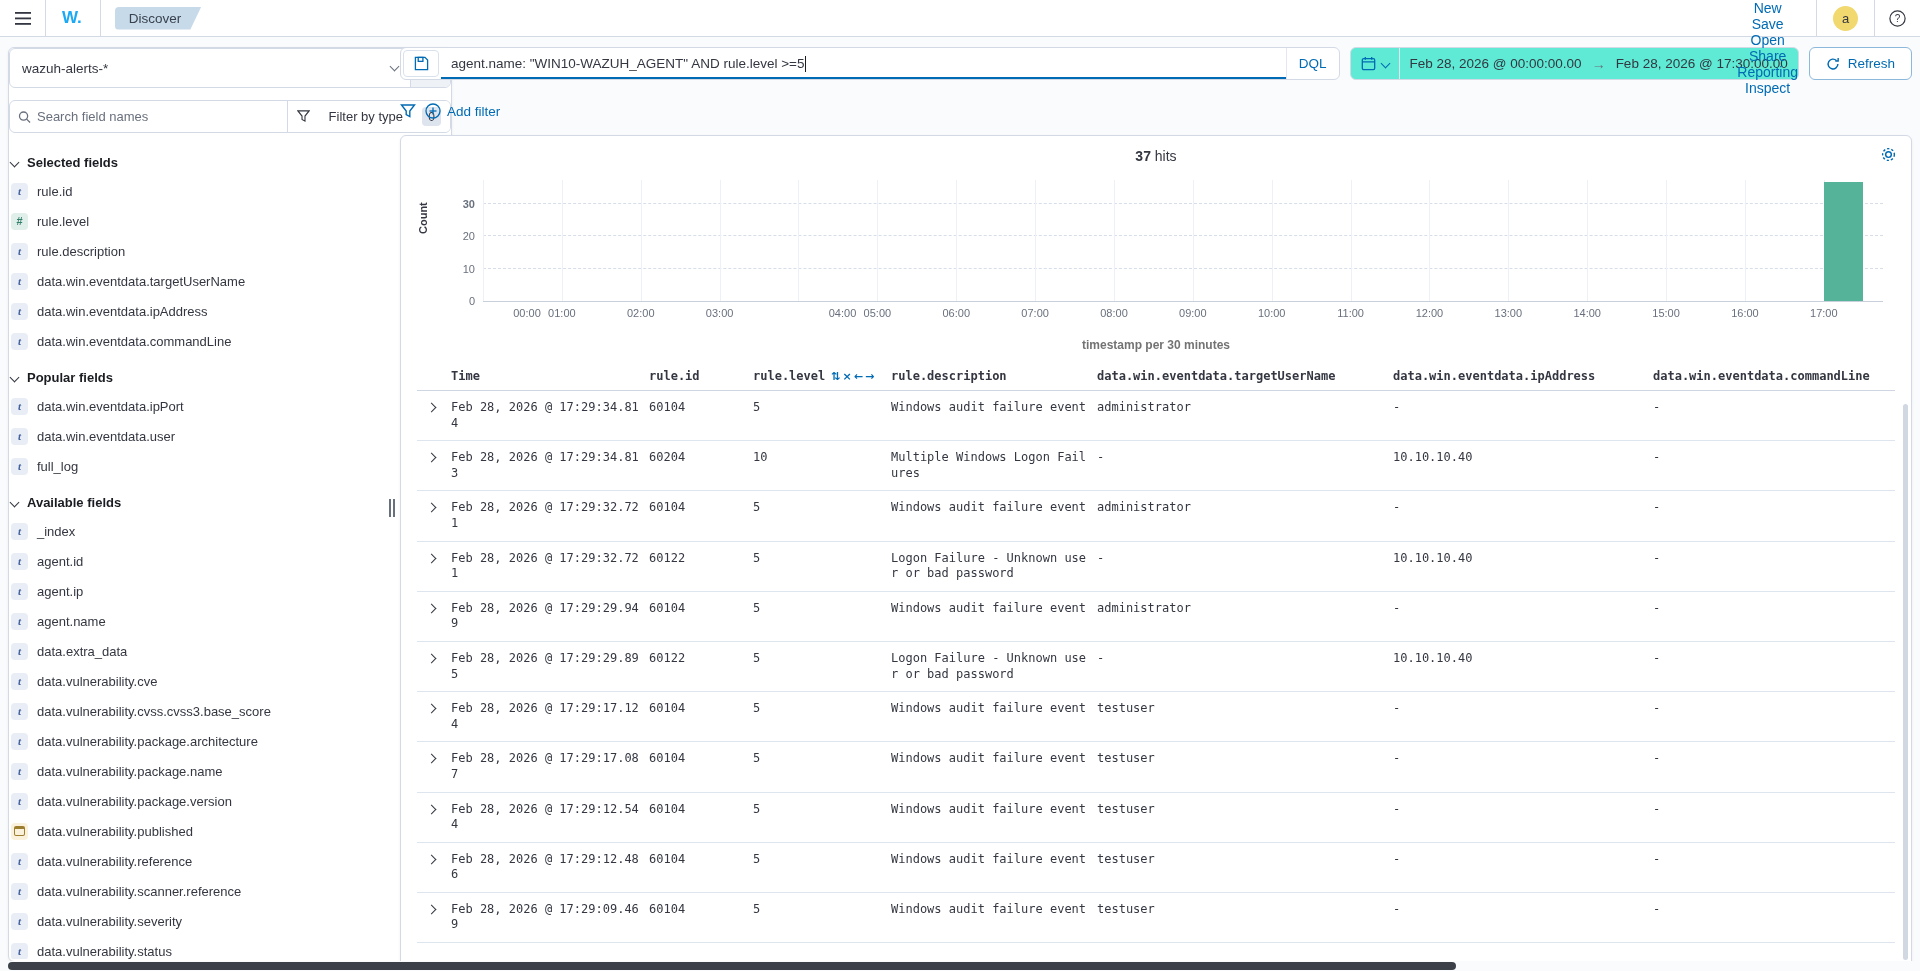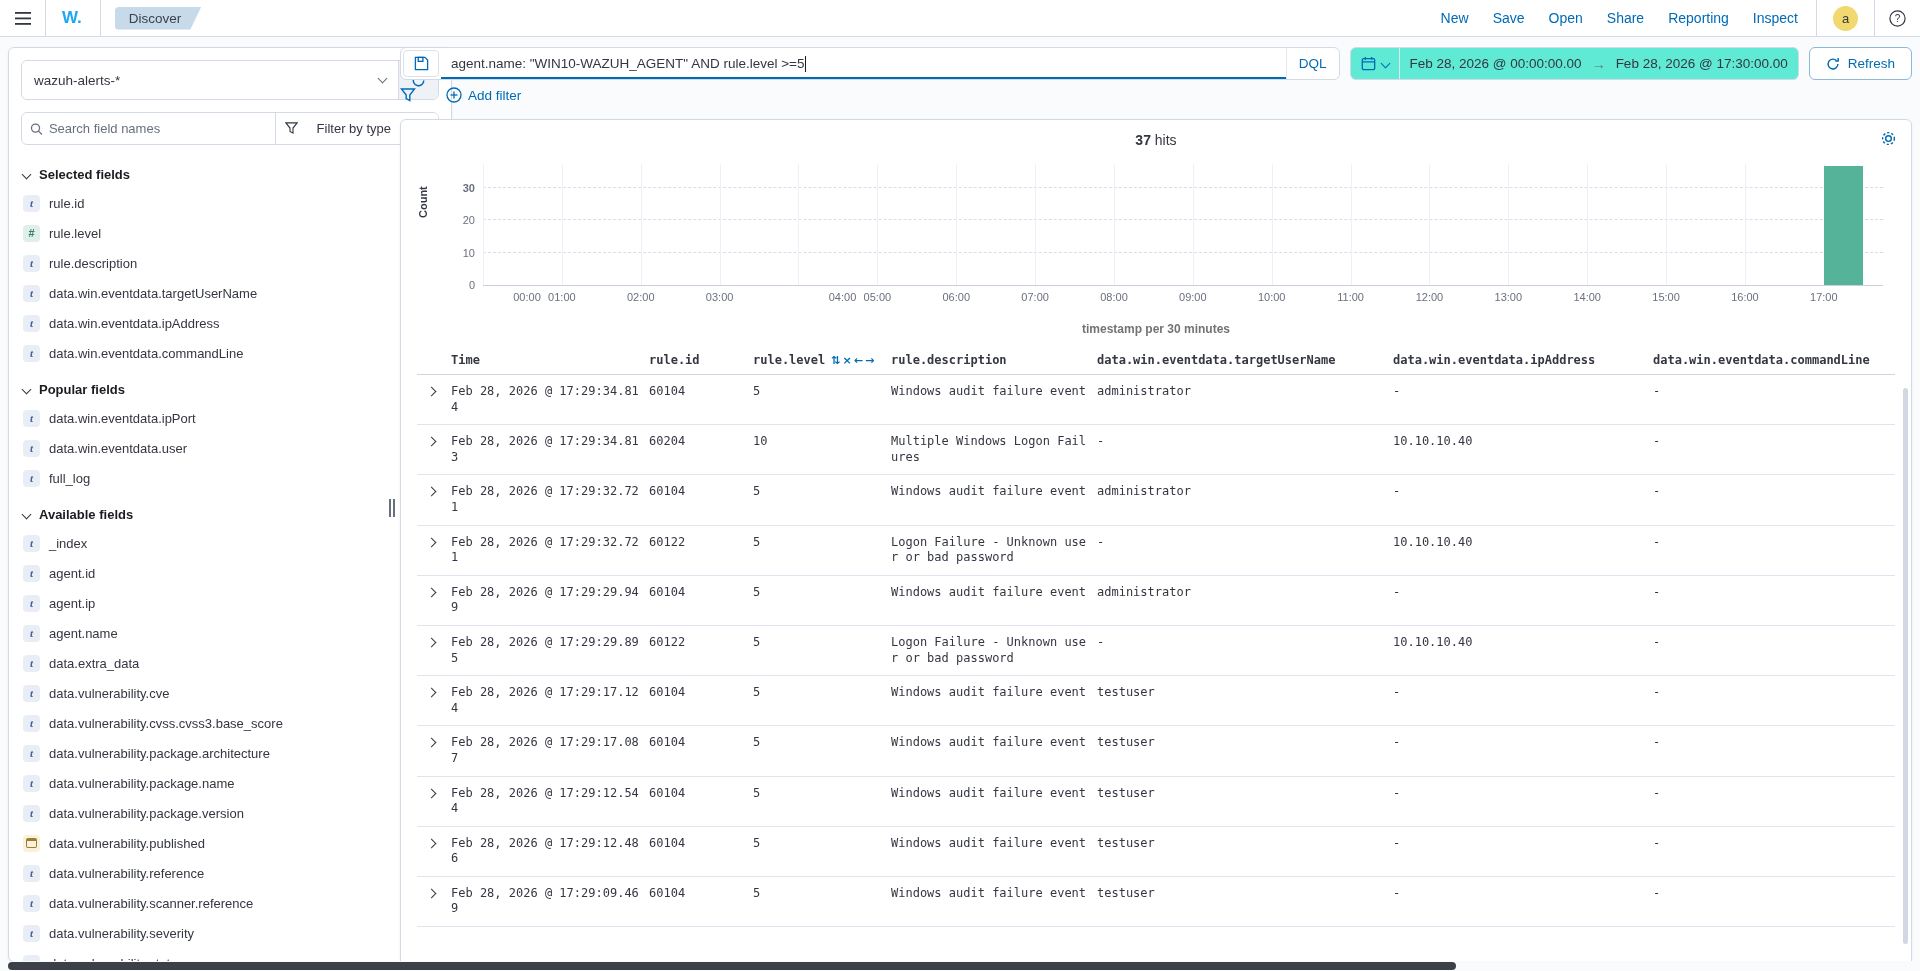--- a/index.html
+++ b/index.html
@@ -11,38 +11,38 @@
   .topnav { position:absolute; top:0; left:0; right:0; height:37px; background:#fff;
     border-bottom:1px solid #d3dae6; display:flex; align-items:center; z-index:5; }
   .hamburger { width:46px; height:100%; display:flex; align-items:center; justify-content:center;
     border-right:1px solid #d3dae6; cursor:pointer; }
   .logo { padding:0 18px 0 16px; font-weight:bold; font-size:17px; color:#1a1c21;
     border-right:1px solid #d3dae6; height:100%; display:flex; align-items:center; }
   .logo b span { color:#1ba9f5; }
   .crumb { margin-left:14px; background:#c7daea; color:#39424d; font-size:13.5px;
     padding:4px 20px 4px 14px; border-radius:4px 0 0 4px;
     clip-path:polygon(0 0,100% 0,calc(100% - 11px) 100%,0 100%); }
-  .nav-right { margin-left:auto; display:flex; align-items:center; height:100%; }
+  .nav-right { margin-left:auto; display:flex; align-items:center; height:100%;flex-direction:column; }
   .navlink { color:#006BB4; font-size:14px; margin:0 12px; text-decoration:none; cursor:pointer; }
   .nav-sep { width:1px; height:100%; background:#d3dae6; margin:0 6px; }
   .avatar { width:25px; height:25px; border-radius:50%; background:#f1d86f; color:#343741;
     font-size:13px; display:flex; align-items:center; justify-content:center; margin:0 10px; cursor:pointer; }
   .help { margin:0 14px 0 8px; cursor:pointer; color:#343741; }
 
   
   .chev { display:inline-block; width:7px; height:7px; border-right:1.6px solid #69707d;
     border-bottom:1.6px solid #69707d; transform:rotate(45deg); }
   .chev.right { transform:rotate(-45deg); }
   .chev.blue { border-color:#006BB4; }
   .chev.dark { border-color:#343741; }
 
   
   .sidebar { position:absolute; left:8px; top:47px; width:444px; height:915px; background:#fff;
     border:1px solid #d3dae6; border-radius:6px; box-shadow:0 1px 3px rgba(0,0,0,.06);
-    padding:12px; overflow:hidden; }
+    overflow:hidden; }
   .idx-row { display:flex; height:40px; border:1px solid #d3dae6; border-radius:6px; overflow:hidden; }
   .idx-select { flex:1; display:flex; align-items:center; padding:0 12px; font-size:13.5px; cursor:pointer; }
   .idx-select .chev { margin-left:auto; margin-bottom:3px; }
   .idx-refresh { width:40px; background:#eef2f7; border-left:1px solid #d3dae6; display:flex;
     align-items:center; justify-content:center; color:#006BB4; cursor:pointer; }
   .search-row { display:flex; height:33px; margin-top:12px; border:1px solid #d3dae6; border-radius:6px; overflow:hidden; }
   .fld-search { flex:1; display:flex; align-items:center; padding:0 8px; gap:6px; color:#69707d; }
   .fld-search input { border:none; outline:none; font-size:13px; width:100%;
     font-family:"Liberation Sans", sans-serif; color:#343741; background:transparent; }
   .fld-search input::placeholder { color:#69707d; }
@@ -86,21 +86,21 @@
     border-left:1px solid #e3e8f0; cursor:pointer; }
   .date-box { display:flex; align-items:stretch; background:#5eead4; border:1px solid #d3dae6;
     border-radius:6px; overflow:hidden; }
   .cal-seg { display:flex; align-items:center; gap:6px; padding:0 10px; border-right:1px solid #e3e8f0;
     color:#006BB4; cursor:pointer; }
   .date-seg { display:flex; align-items:center; padding:0 10px; font-size:13.5px; gap:10px; }
   .date-seg .dt { cursor:pointer; }
   .d-arrow { color:#69707d; font-size:14px; }
   .refresh-btn { display:flex; align-items:center; gap:8px; padding:0 16px; border:1px solid #8cb8dc;
     border-radius:6px; color:#006BB4; font-size:13.5px; background:#fff; cursor:pointer; }
-  .filter-row { display:flex; align-items:center; gap:30px; height:30px; margin-top:0; color:#006BB4; }
+  .filter-row { display:flex; align-items:center; gap:9px; height:30px; margin-top:16px; color:#006BB4; }
   .add-filter { display:flex; align-items:center; gap:6px; font-size:13.5px; cursor:pointer; }
 
   
   .card { margin-top:9px; background:#fff; border:1px solid #d3dae6; border-radius:6px;
     box-shadow:0 1px 3px rgba(0,0,0,.06); height:960px; padding:8px 16px 0 16px; position:relative; overflow:hidden; }
   .hits-row { text-align:center; font-size:14px; padding-top:4px; }
   .hits-row b { font-weight:bold; }
   .gear { position:absolute; right:14px; top:10px; color:#006BB4; cursor:pointer; }
   .chart-hd { display:flex; align-items:center; gap:16px; margin-top:12px; font-size:13px; color:#343741; }
   .interval-select { display:flex; align-items:center; width:112px; height:30px; border:1px solid #d3dae6;

